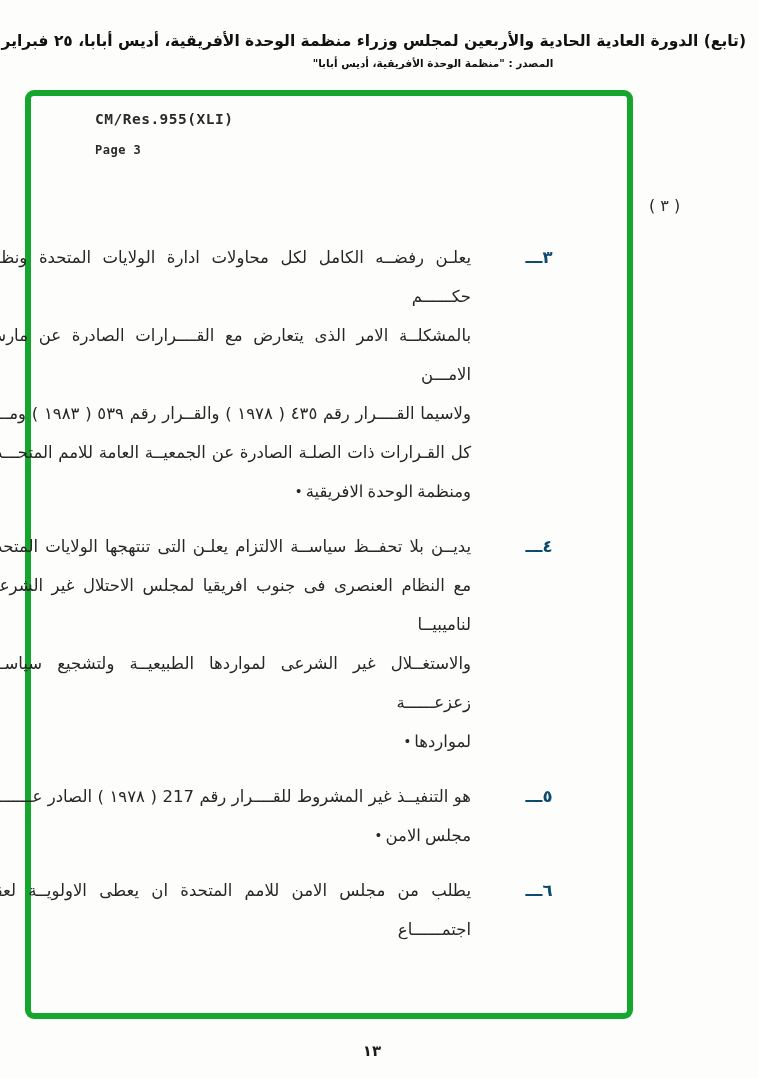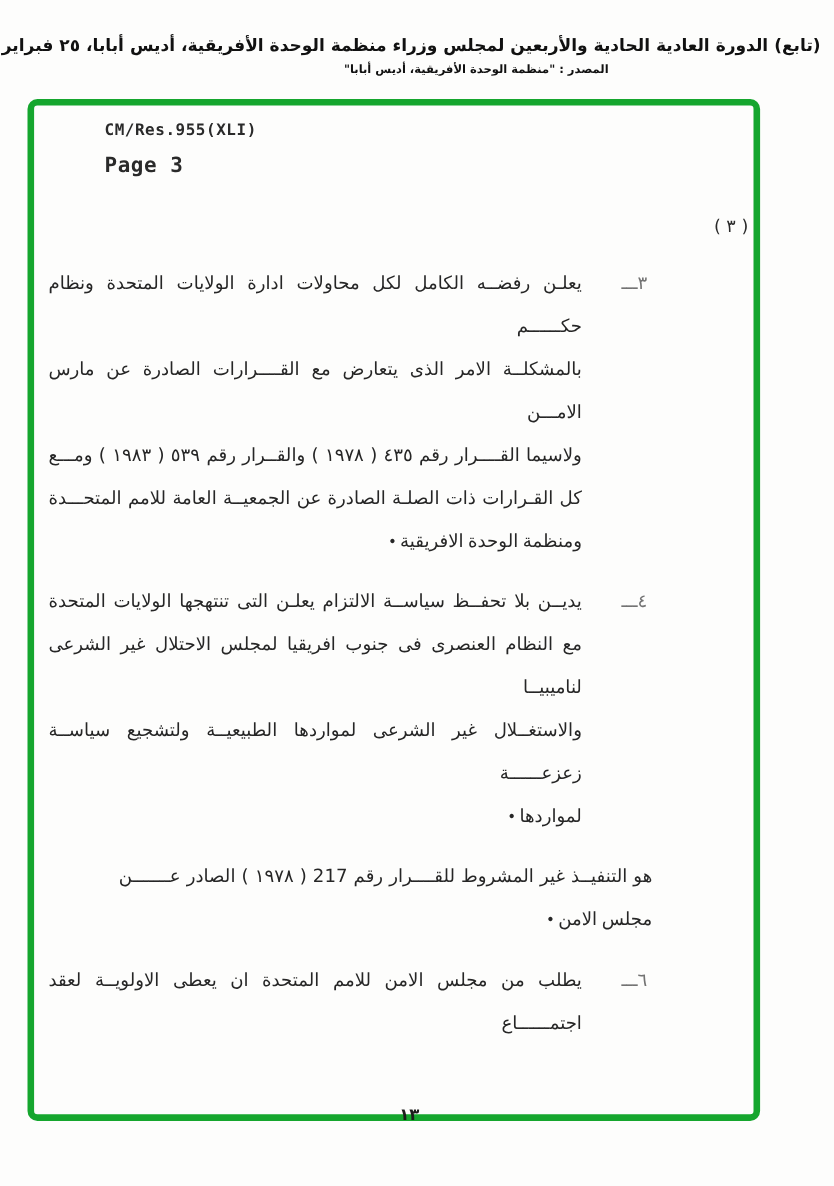--- a/index.html
+++ b/index.html
@@ -32,21 +32,21 @@
     font-weight: bold;
     color: #111;
     text-align: center;
     transform: translateX(55px); 
   }
 
   
   .annotation-box {
     position: absolute;
     left: 25px; top: 90px;
-    width: 666px; height: 929px;
+    width: 608px; height: 929px;
     border: 6px solid #15a62e;
     border-radius: 9px;
     background: transparent;
   }
 
   
   .doc-content { padding-top: 14px; }
 
   .doc-ref {
     direction: ltr;
@@ -57,21 +57,21 @@
     color: #2a2a2a;
     line-height: 19px;
     letter-spacing: 0.5px;
   }
   .page-label {
     direction: ltr;
     margin-left: 64px;
     margin-top: 12px;
     font-family: "DejaVu Sans Mono", monospace;
     font-weight: bold;
-    font-size: 19px;
+    font-size: 12px;
     color: #2a2a2a;
     line-height: 19px;
     letter-spacing: 0.5px;
   }
   .section-number {
     direction: rtl;
     margin-top: 36px;
     margin-left: 618px; 
     width: 60px;
     text-align: left;
@@ -86,23 +86,24 @@
     margin-top: 22px;
     padding-right: 56px;
   }
   .para {
     display: flex;            
     margin-bottom: 16px;
   }
   .para-num {
     flex: 0 0 64px;
     font-size: 16.5px;
-    color: #737373;
+    color: #0c4a6e;
     line-height: 39px;
-    text-align: left;
+    text-align: center;
+    font-weight: bold;
   }
   .para-text {
     flex: 0 0 485px;
     margin-right: 36px;
     font-size: 16.5px;
     color: #262626;
   }
   .line {
     line-height: 39px;
     text-align: justify;
@@ -111,21 +112,21 @@
   }
   .line.last {
     text-align: right;
     text-align-last: right;
     font-family: Liberation Serif, serif;
   }
 
   
   .footer-page {
     position: absolute;
-    top: 1004px; left: 0;
+    top: 1042px; left: 0;
     width: 744px;
     text-align: center;
     direction: rtl;
     font-size: 15px;
     font-weight: bold;
     color: #1c1c1c;
     letter-spacing: 2px;
   }
 </style>
 </head>
@@ -160,20 +161,21 @@
         <div class="para-num">٤ـــ</div>
         <div class="para-text">
           <div class="line">يديــن بلا تحفــظ سياســة الالتزام يعلـن التى تنتهجها الولايات المتحدة</div>
           <div class="line">مع النظام العنصرى فى جنوب افريقيا لمجلس الاحتلال غير الشرعى لناميبيــا</div>
           <div class="line">والاستغــلال غير الشرعى لمواردها الطبيعيــة ولتشجيع سياســة زعزعــــــة</div>
           <div class="line last">لمواردها •</div>
         </div>
       </div>
 
       <div class="para">
+        <div class="para-num">٥ـــ</div>
         <div class="para-text">
           <div class="line">هو التنفيــذ غير المشروط للقــــرار رقم 217 ( ١٩٧٨ ) الصادر عـــــــن</div>
           <div class="line last">مجلس الامن •</div>
         </div>
       </div>
 
       <div class="para">
         <div class="para-num">٦ـــ</div>
         <div class="para-text">
           <div class="line">يطلب من مجلس الامن للامم المتحدة ان يعطى الاولويــة لعقد اجتمــــــاع</div>

